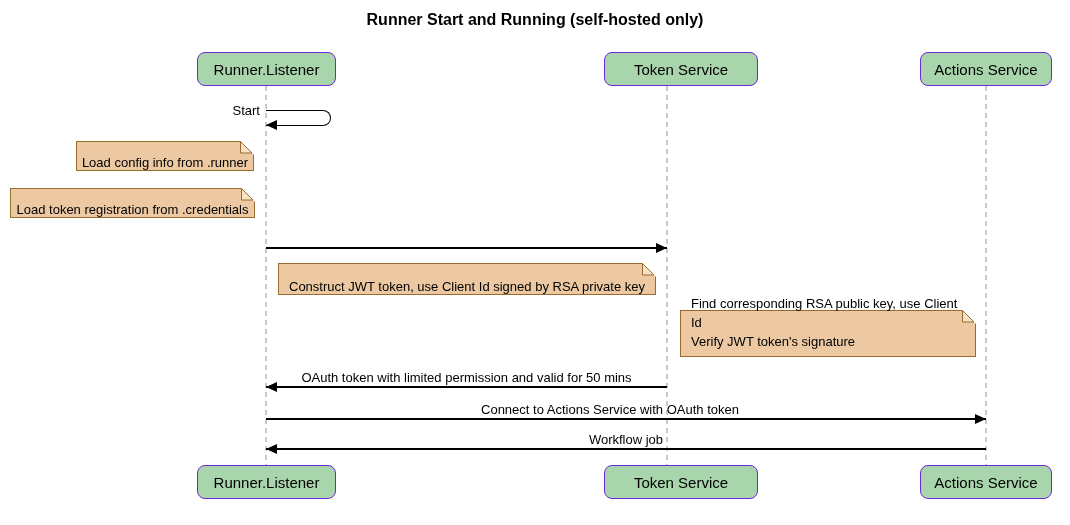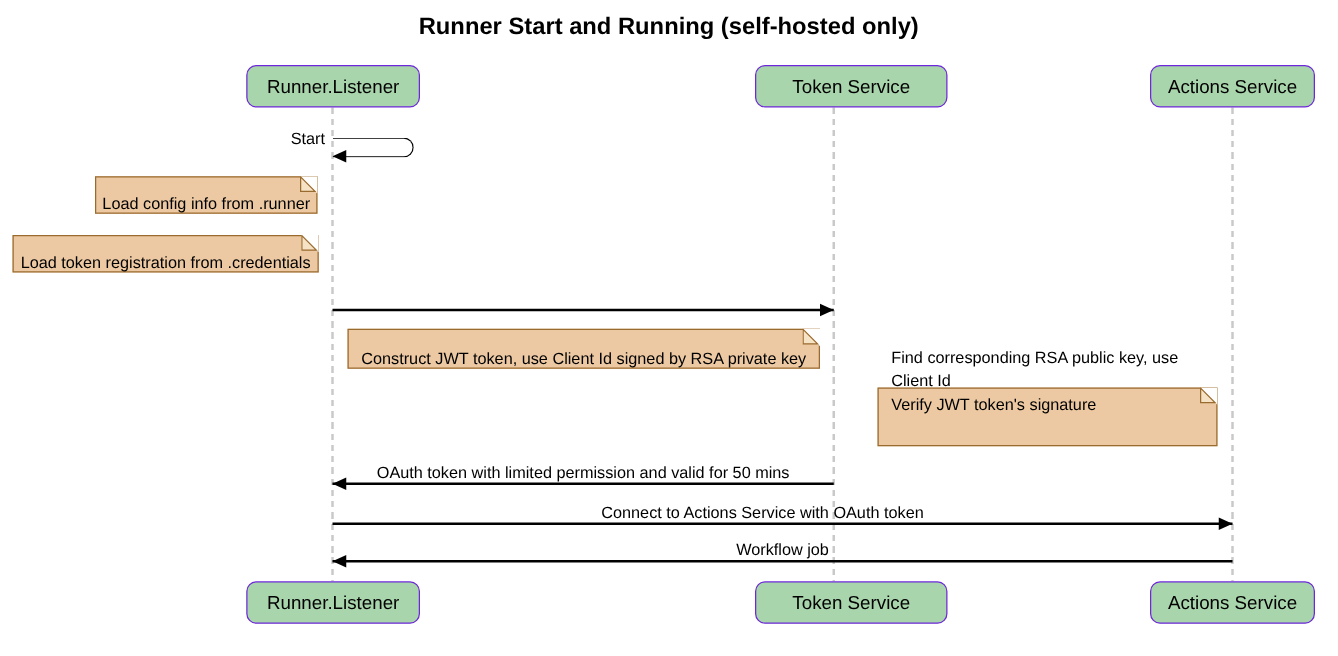--- a/index.html
+++ b/index.html
@@ -2,21 +2,21 @@
 <html><head>
 <meta charset="utf-8">
 <style>
   html,body { margin:0; padding:0; background:#ffffff; }
   .canvas {
     position:relative; width:1070px; height:525px; background:#ffffff;
     font-family:"Liberation Sans", sans-serif; color:#000; overflow:hidden;
   }
   .title {
     position:absolute; left:0; top:11px; width:1070px; text-align:center;
-    font-size:19px; font-weight:bold;
+    font-size:16px; font-weight:bold;
   }
   .lifeline {
     position:absolute; top:86px; height:379px; width:2px;
     background:repeating-linear-gradient(to bottom,#c9c9c9 0px,#c9c9c9 5px,transparent 5px,transparent 9px);
   }
   .ll-runner  { left:265px; }
   .ll-token   { left:666px; }
   .ll-actions { left:985px; }
 
   .participant {
@@ -56,22 +56,22 @@
 
   .note {
     position:absolute; background:#ecc9a2; border:1px solid #9a6b2f;
     font-size:13px; box-sizing:border-box;
     display:flex; align-items:flex-end; justify-content:center; text-align:center;
   }
   .note .fold { position:absolute; top:-1px; right:-1px; }
   .n1 { left:76px;  top:141px; width:178px; height:30px; }
   .n2 { left:10px;  top:188px; width:245px; height:30px; }
   .n3 { left:278px; top:263px; width:378px; height:32px; }
-  .n4 { left:702px; top:310px; width:272px; height:47px;
-        justify-content:flex-start; text-align:left; padding:22px 10px;
+  .n4 { left:680px; top:310px; width:296px; height:47px;
+        justify-content:flex-start; text-align:left; padding:4px 10px;
         white-space:pre-line; line-height:1.45; }
   .note-text { white-space:pre-line; }
 
   
   .m2-line  { left:266px; top:247px; width:401px; }
   .m2-head  { left:656px; top:243px; }
   .m2-label { left:266px; top:231px; width:401px; }
 
   .m3-line  { left:266px; top:386px; width:401px; }
   .m3-head  { left:266px; top:382px; }

